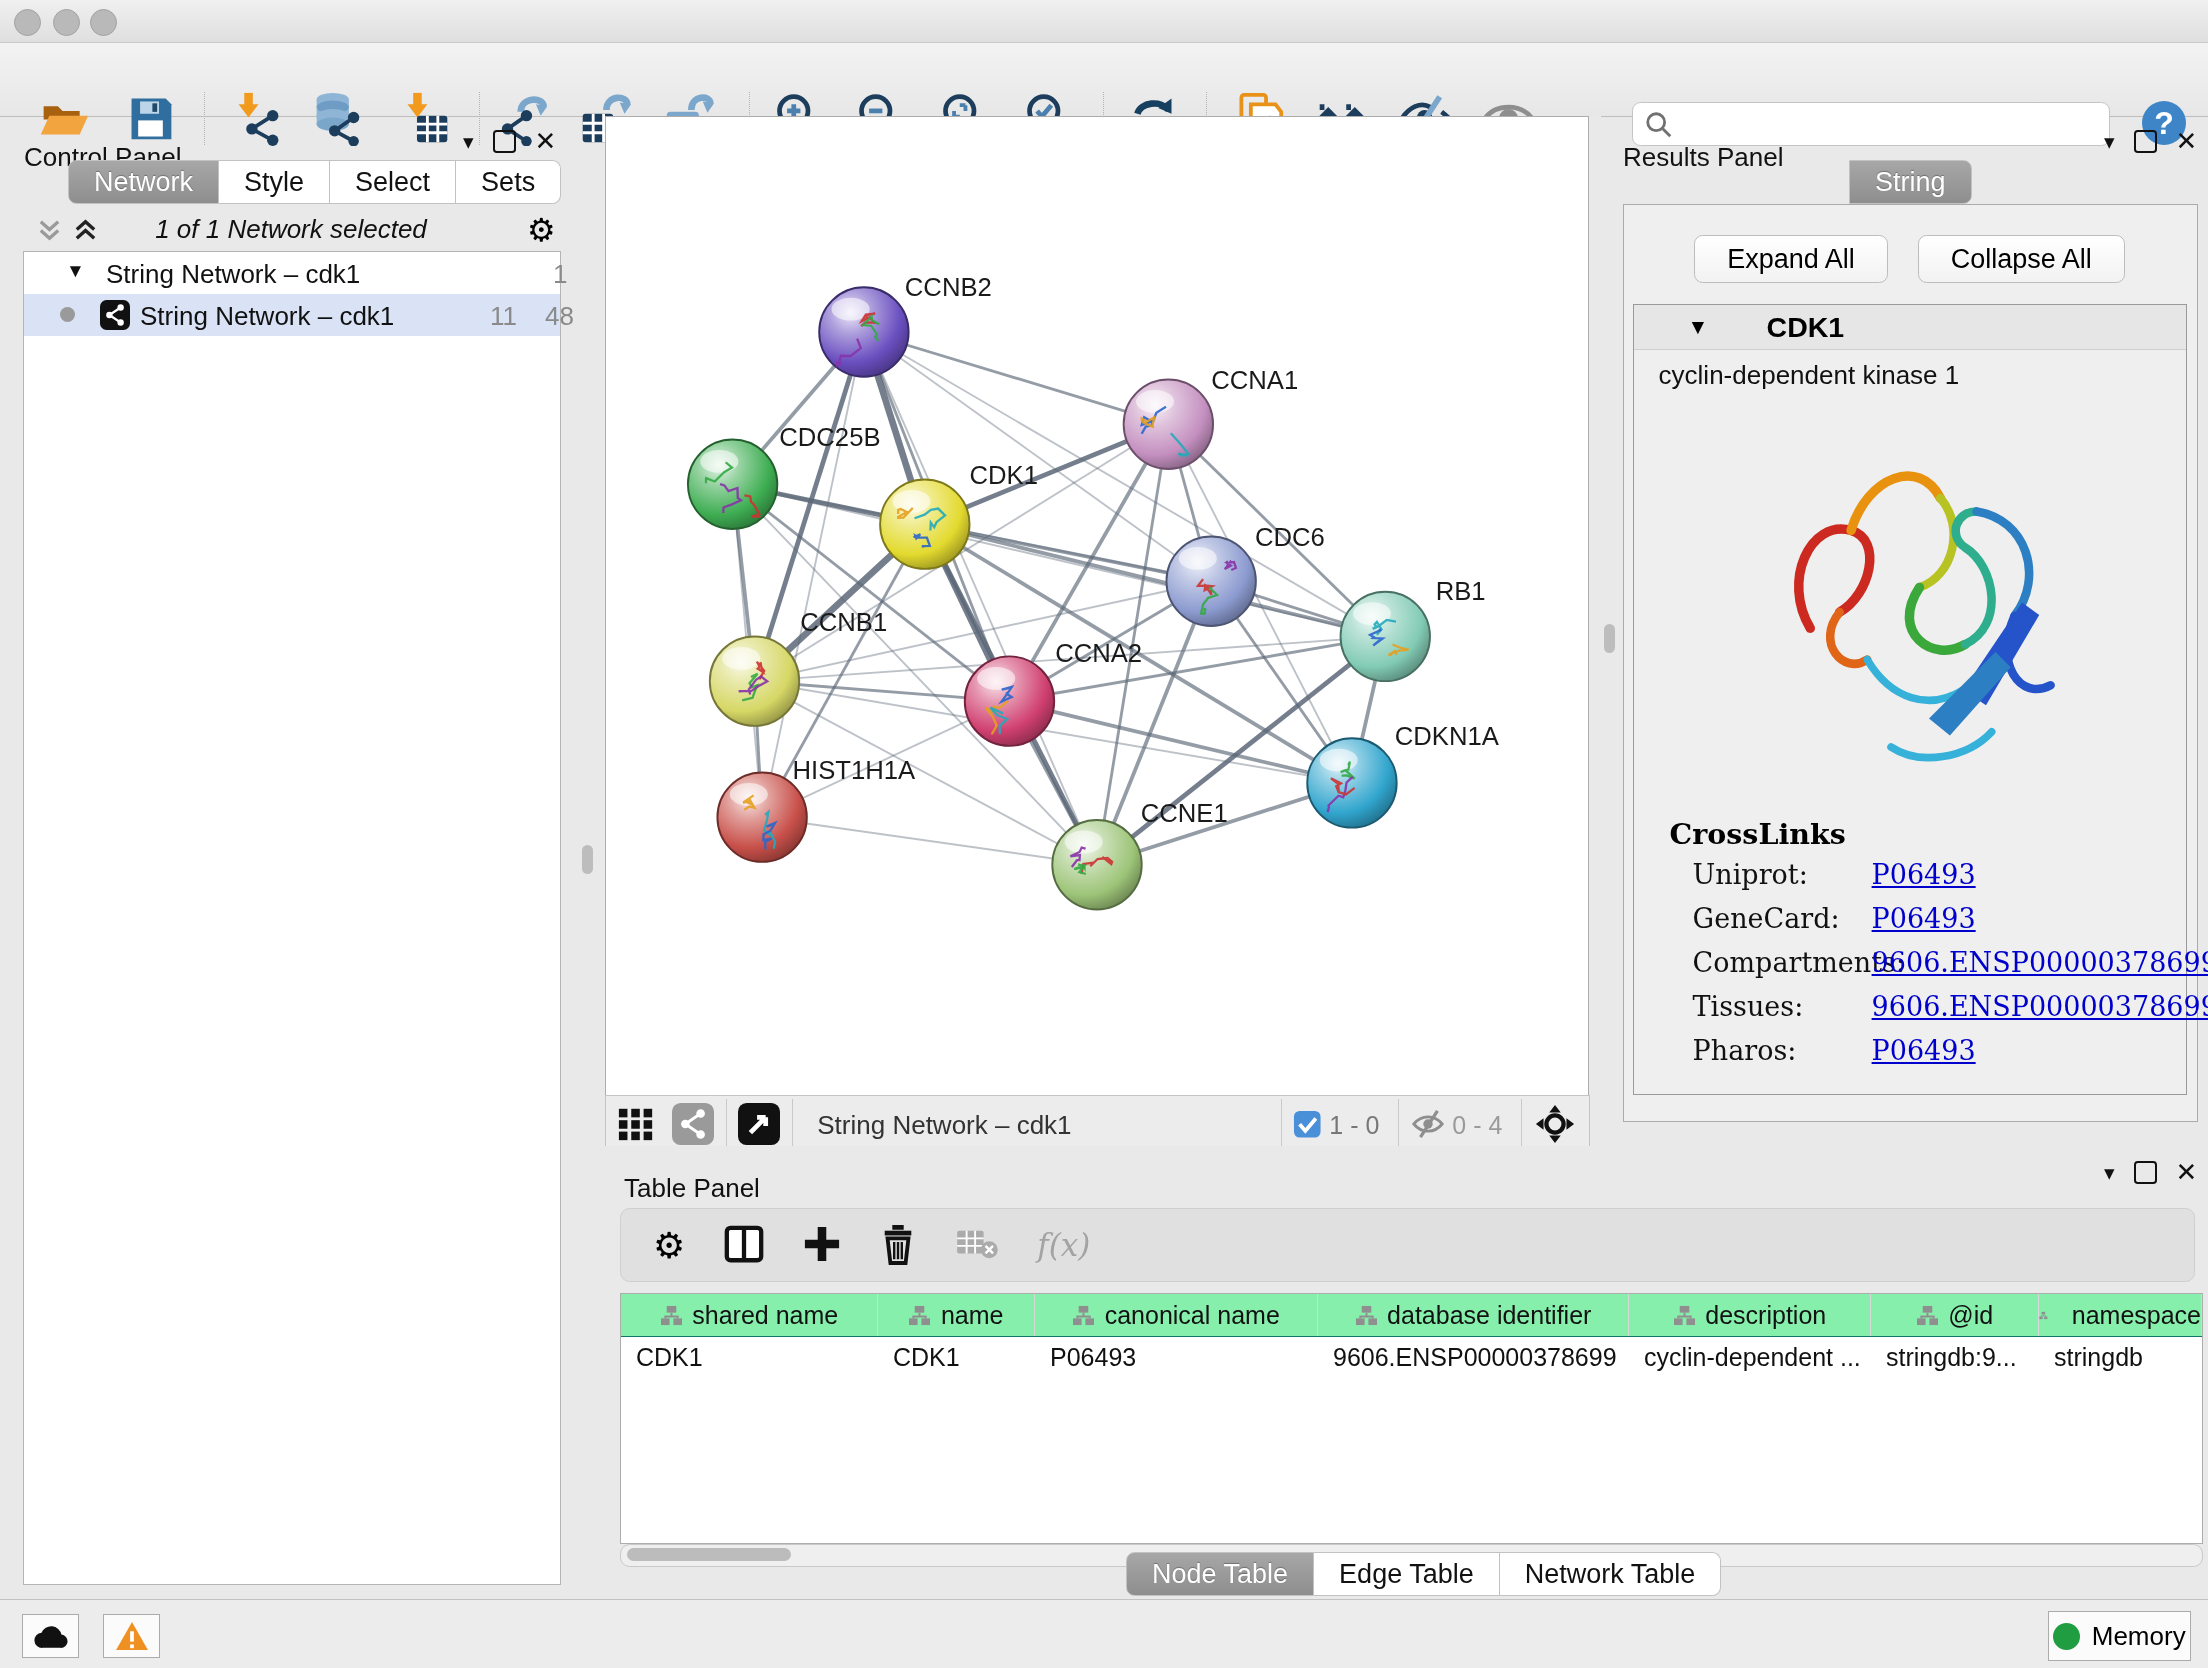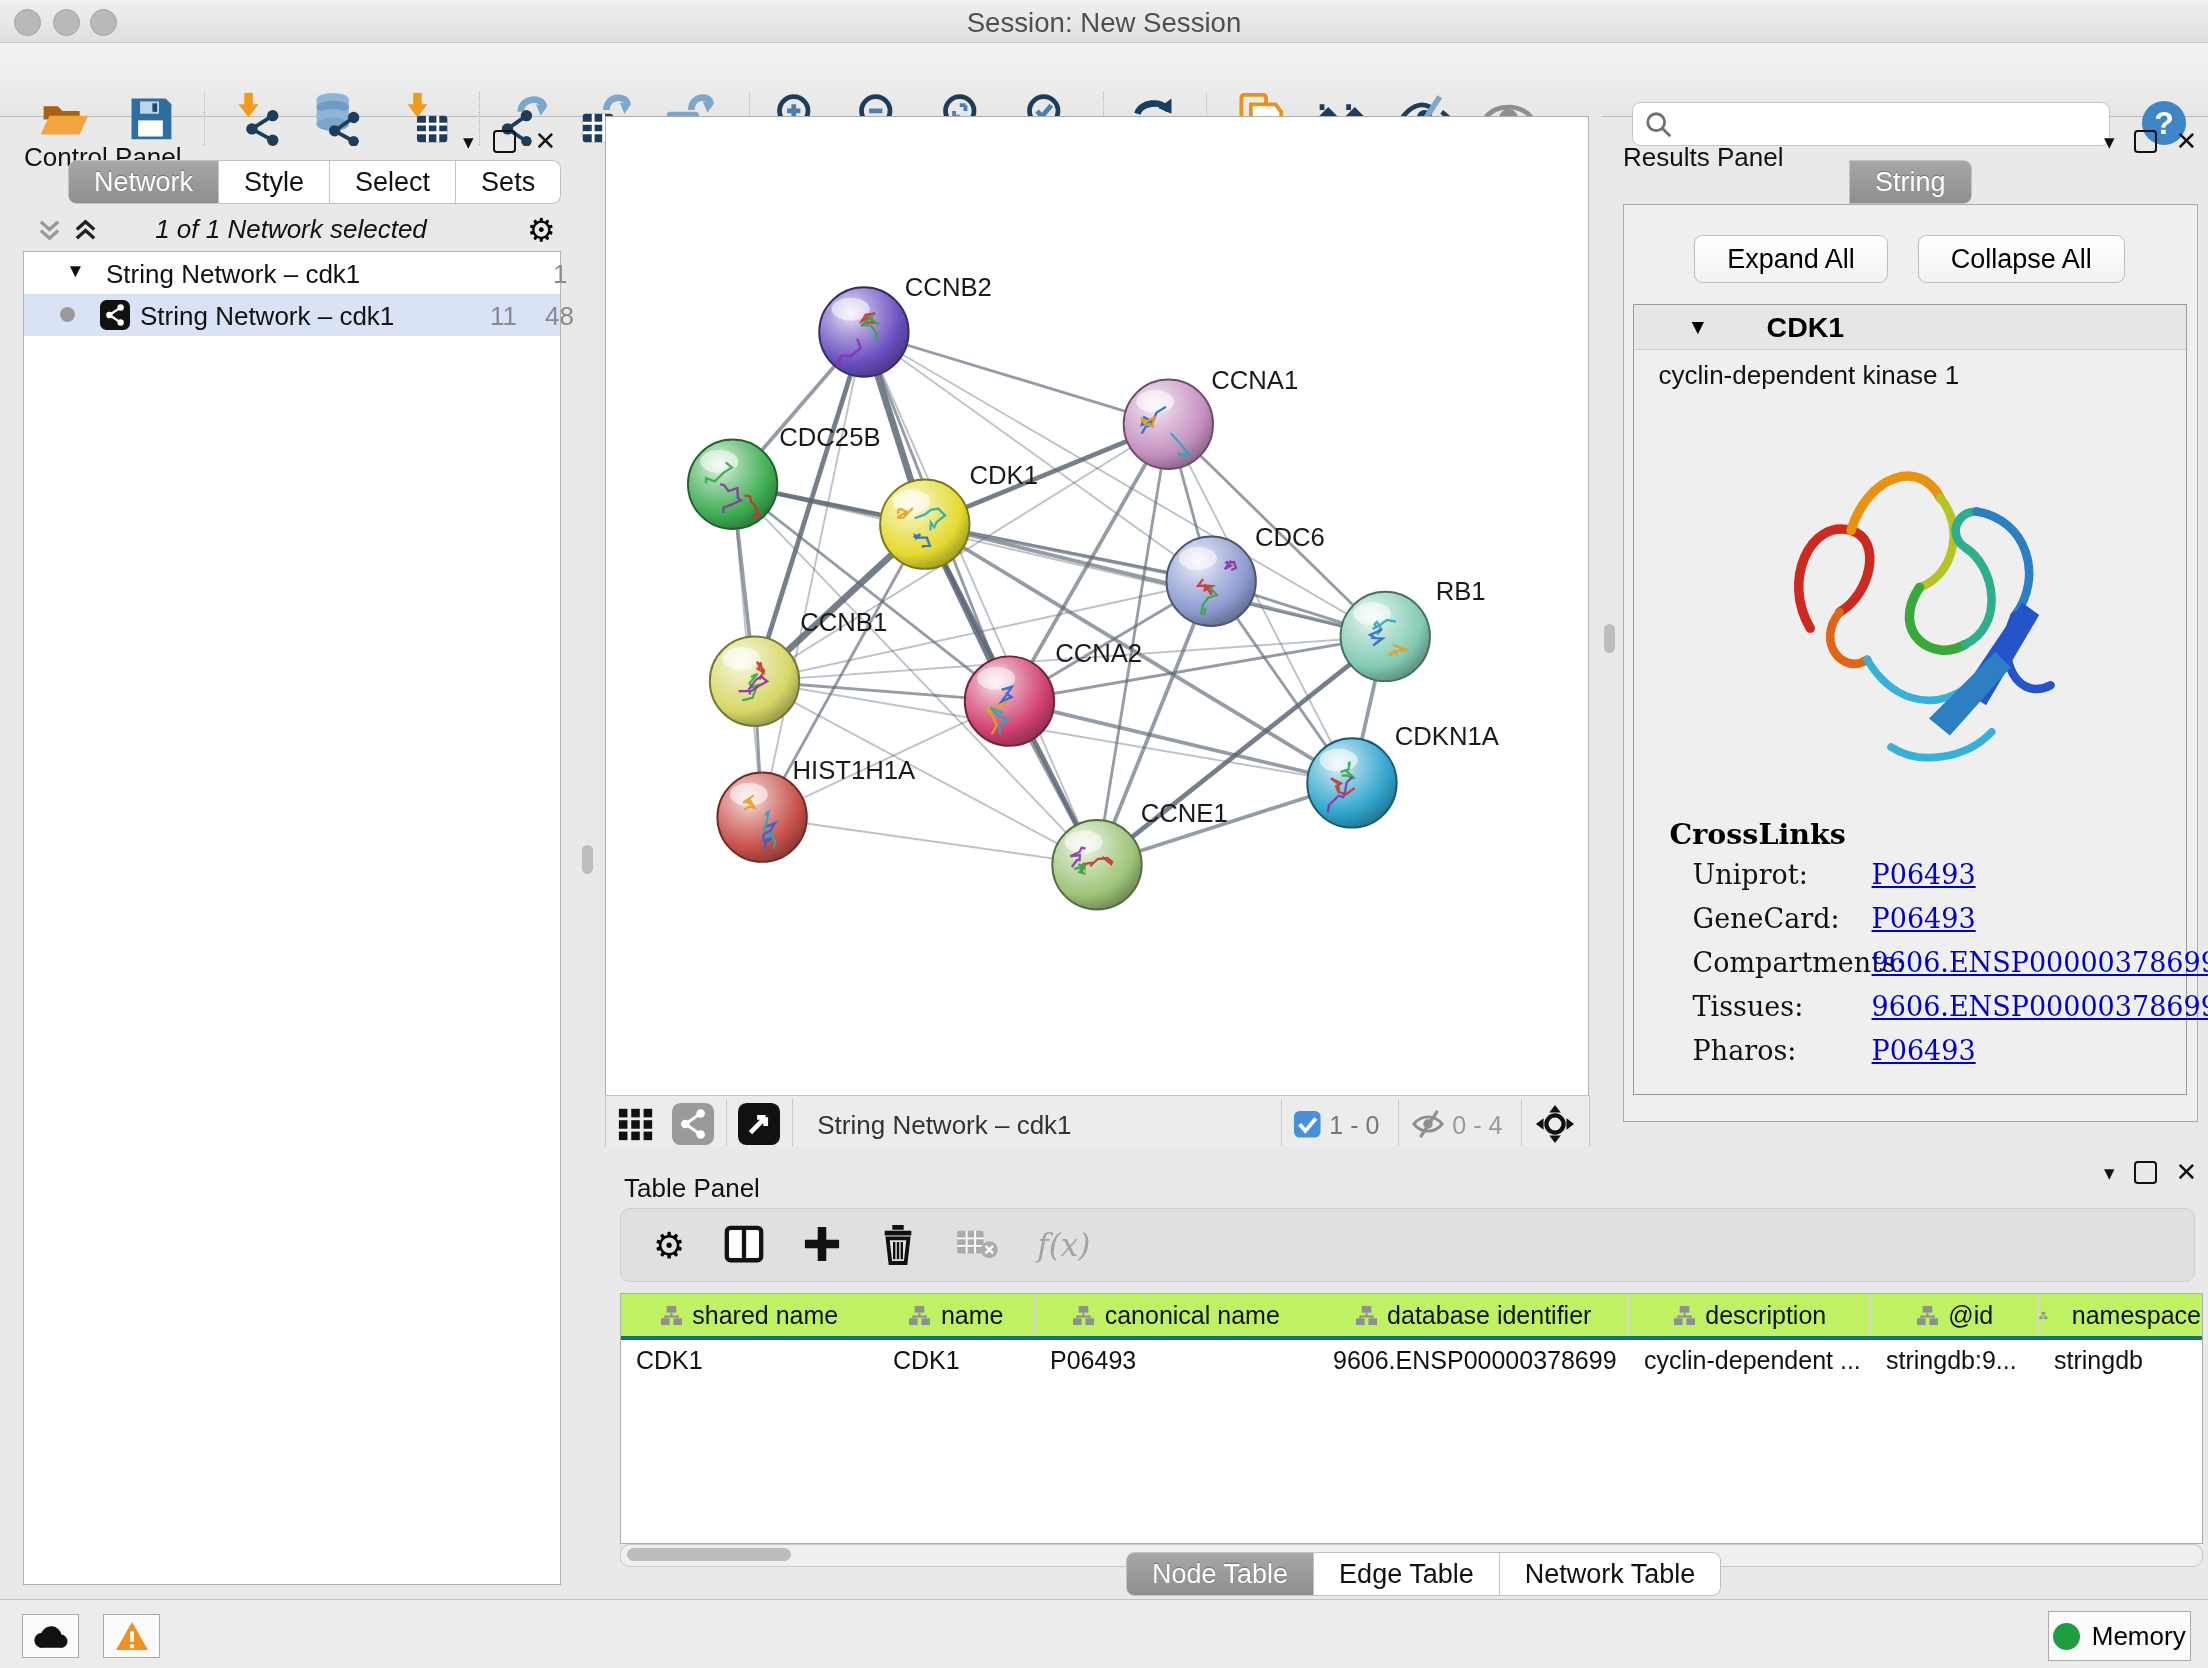--- a/index.html
+++ b/index.html
@@ -56,42 +56,41 @@
   .cl-rows{position:absolute;left:59px;top:554px;width:476px;}
   .cl-row{height:44px;font-family:"DejaVu Serif","Liberation Serif",serif;font-size:27px;position:relative;}
   .cl-row .l{position:absolute;left:0;color:#111;}
   .cl-row .v{position:absolute;left:179px;color:#0000cc;text-decoration:underline;cursor:pointer;white-space:nowrap;}
   
   .tpanel{position:absolute;left:605px;top:1146px;width:1604px;height:452px;background:#e9e9e9;}
   .ttools{position:absolute;left:15px;top:62px;width:1575px;height:74px;background:#e0e0e0;border:1px solid #cfcfcf;border-radius:9.5px;display:flex;align-items:center;gap:38px;padding-left:32px;box-sizing:border-box;}
   .ttools .ticon{cursor:pointer;}
   .fx{font-family:"DejaVu Serif","Liberation Serif",serif;font-style:italic;font-size:31px;color:#a3a3a3;}
   .tblbox{position:absolute;left:15px;top:147px;width:1581px;height:249px;background:#fff;border:1px solid #adadad;overflow:hidden;}
-  .thead{display:flex;background:#bef264;border-bottom:4px solid #0f766e;height:42px;}
+  .thead{display:flex;background:#86efac;border-bottom:1px solid #0f766e;height:42px;}
   .th{display:flex;align-items:center;justify-content:center;gap:9.5px;font-size:25px;color:#111;border-right:1px solid #d8d8d8;overflow:hidden;white-space:nowrap;flex:none;box-sizing:border-box;}
   .trowd{display:flex;height:42px;}
   .td{font-size:25px;color:#111;padding:5.7px 0 0 15px;white-space:nowrap;overflow:hidden;flex:none;box-sizing:border-box;}
   .hscroll{position:absolute;left:15px;top:398px;width:1581px;height:21px;background:#efefef;border:1px solid #c9c9c9;border-radius:9.5px;}
   .hscroll .handle{position:absolute;left:5.7px;top:2.9px;width:164px;height:13.3px;background:#bcbcbc;border-radius:7.6px;}
   
   .statusbar{position:absolute;left:0;top:1599px;width:2208px;height:69px;background:#ececec;border-top:1px solid #c2c2c2;text-align:center;}
   .sbtn{position:absolute;top:14.3px;height:42px;background:#fbfbfb;border:1.9px solid #ababab;display:flex;align-items:center;justify-content:center;cursor:pointer;}
   .membtn{position:absolute;left:2048px;top:11.4px;width:141px;height:48px;background:#fbfbfb;border:1.9px solid #ababab;display:flex;align-items:center;justify-content:center;gap:11.4px;font-size:26px;cursor:pointer;}
   .knob{position:absolute;background:#bdbdbd;border-radius:5.7px;}
 </style>
 </head>
 <body>
 
 <div class="app">
 
   <div class="titlebar">
     <span class="tl" style="left:14.3px"></span>
     <span class="tl" style="left:53px"></span>
     <span class="tl" style="left:90px"></span>
-    <div class="win-title">Session: New Session</div>
   </div>
 
   <div class="toolbar">
     <span class="tbtn" style="left:37px">
       <svg width="55" height="55" viewBox="0 0 58 58">
           <path d="M7 16h15l5 5h18v9H7z" fill="#a8620f"></path>
           <path d="M4 46l9-20h41l-9 20z" fill="#f2a43e"></path>
         </svg>
     </span>
     <span class="tbtn" style="left:123px">

